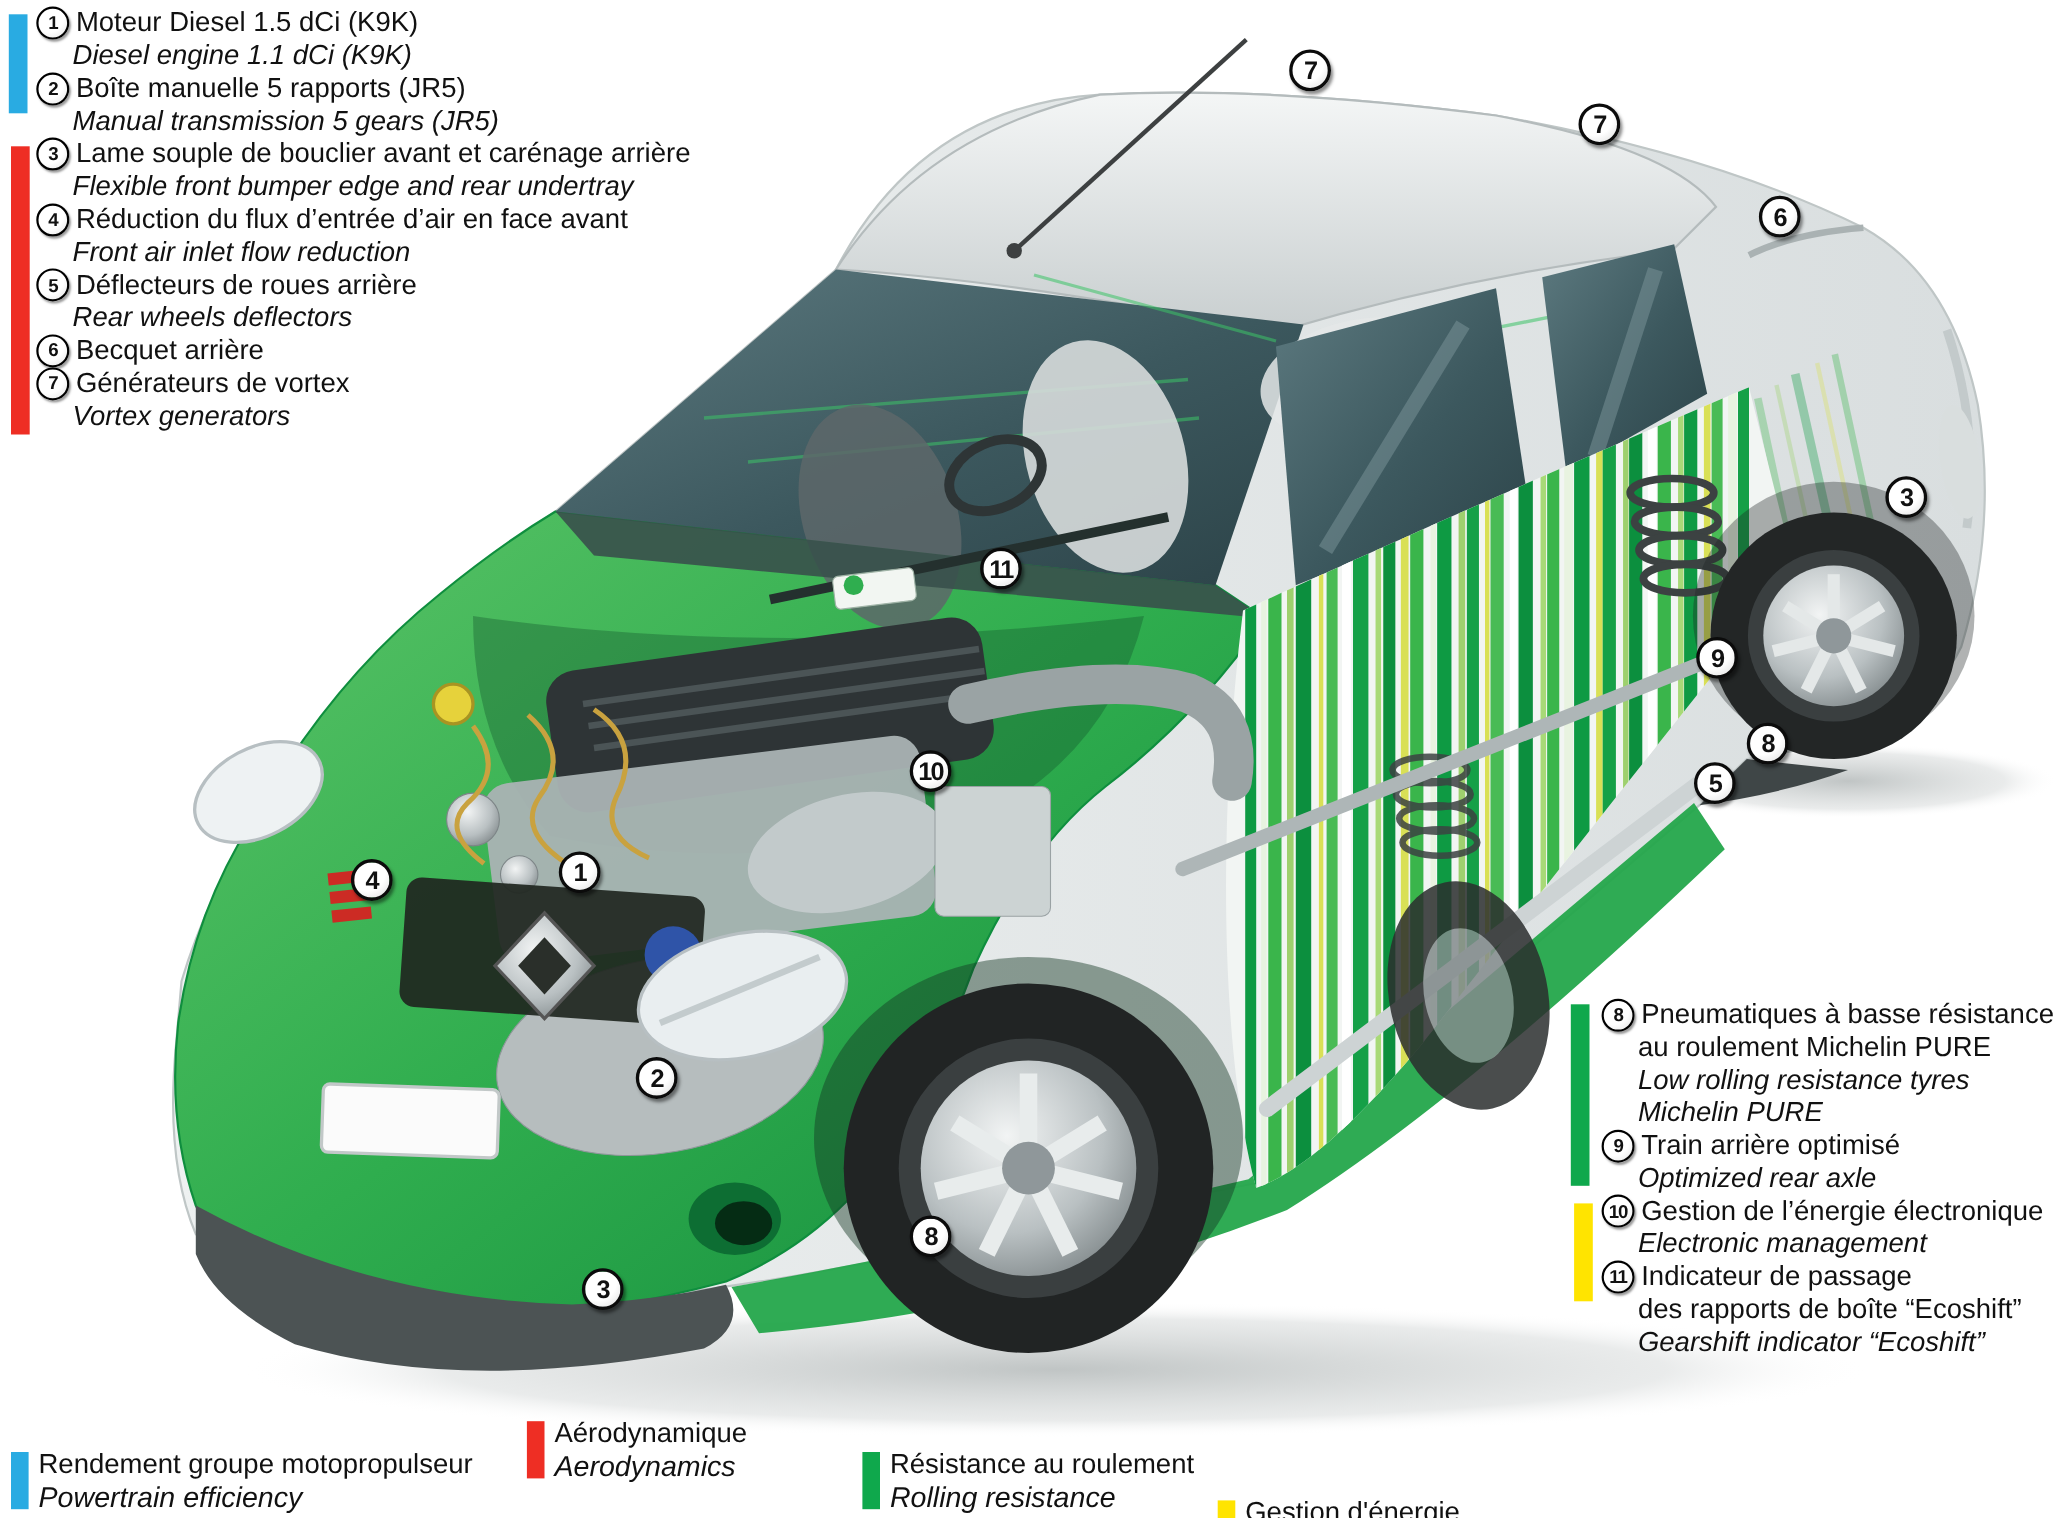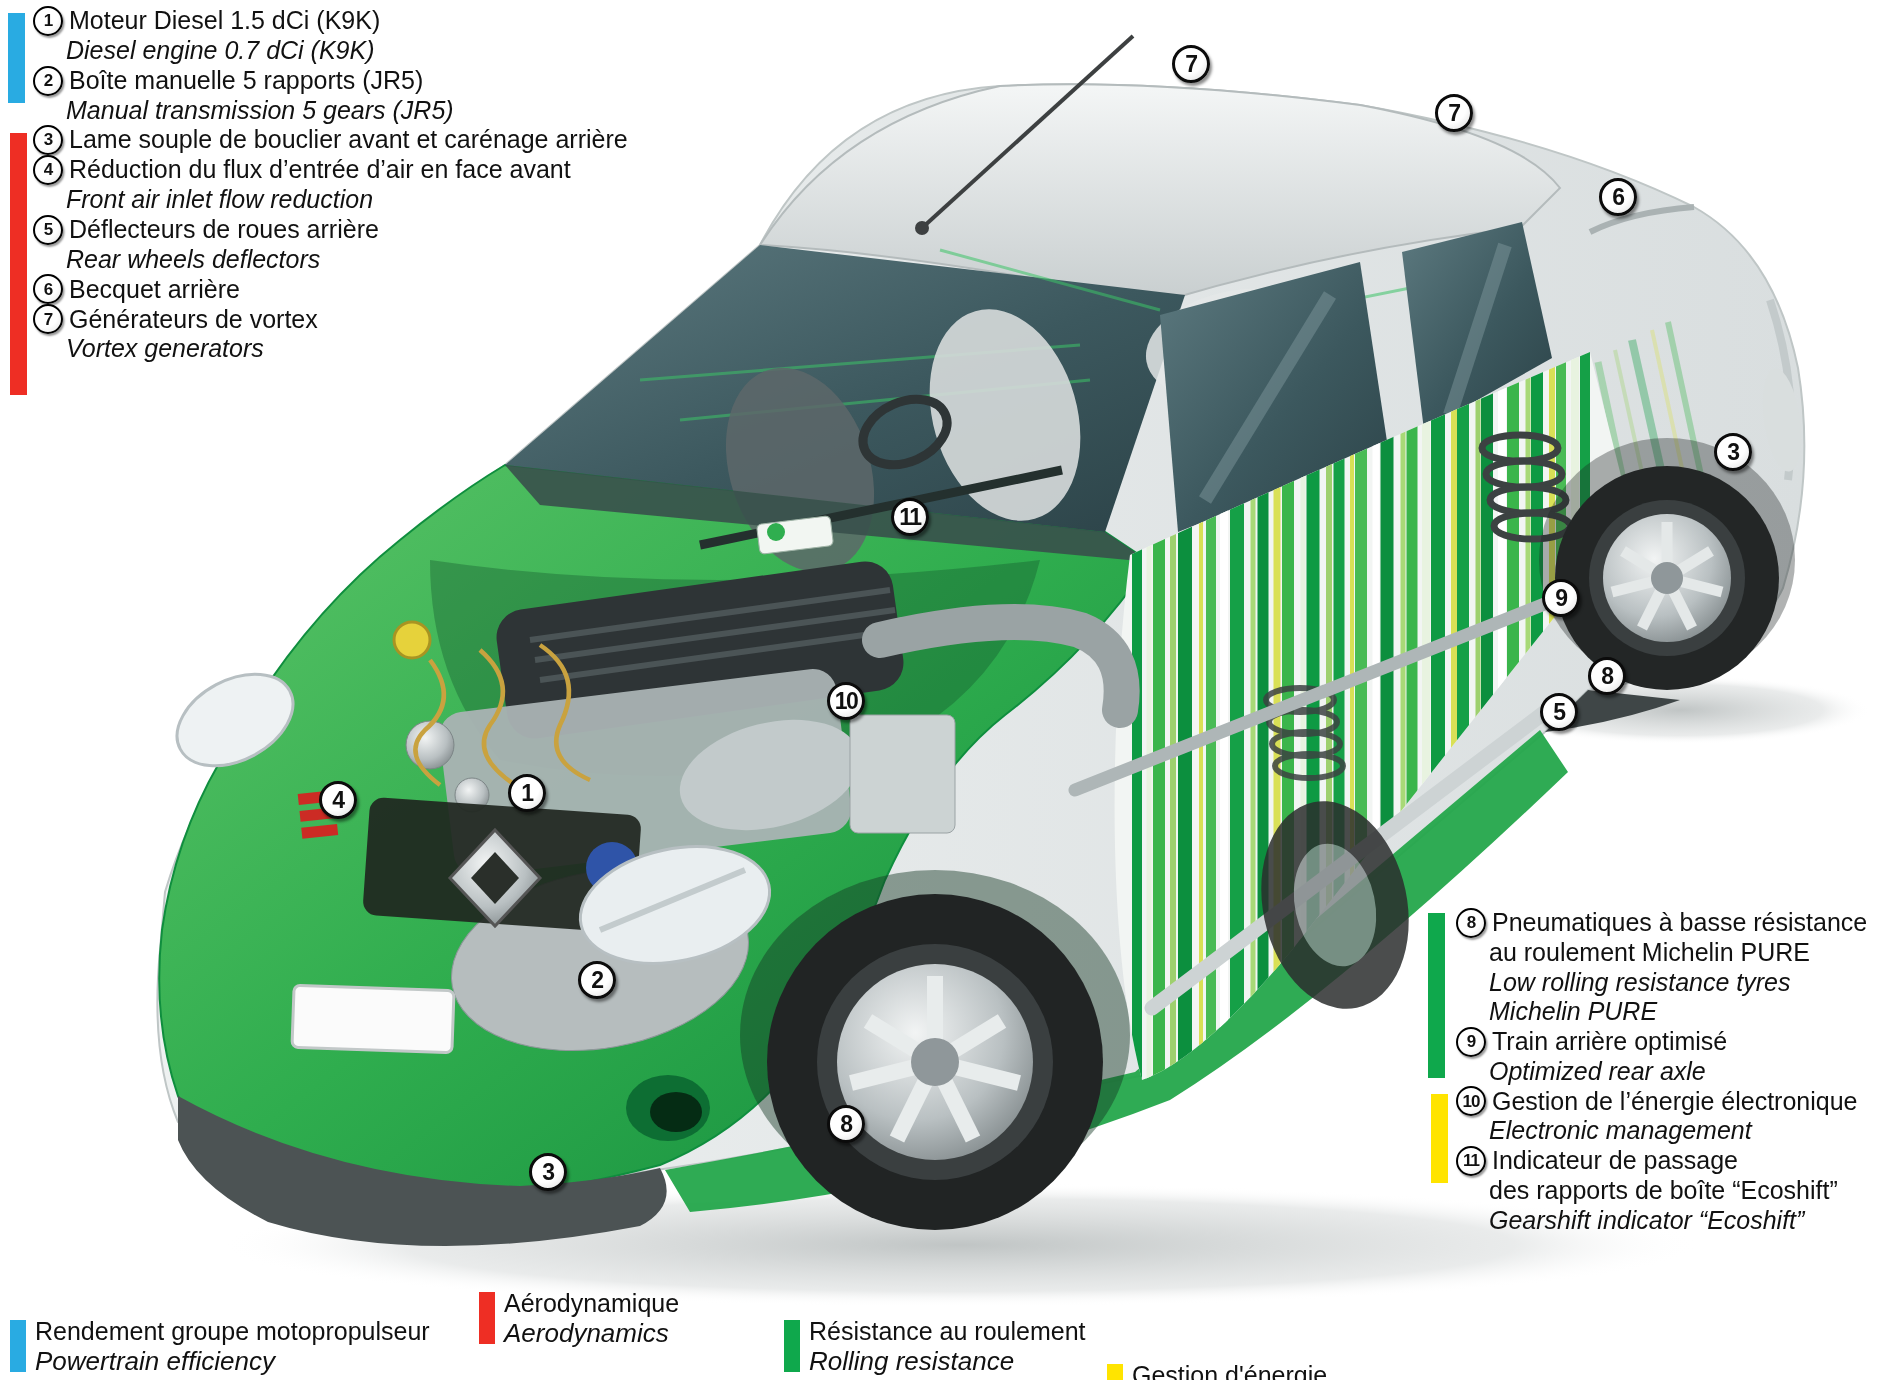--- a/index.html
+++ b/index.html
@@ -301,30 +301,31 @@
 </svg>
 
 <div class="bar" style="left:8px;top:13px;height:90px;background:#29abe2;"></div>
 <div class="bar" style="left:10px;top:133px;height:262px;background:#ee2e24;"></div>
 
 <div class="legend" style="left:33px;top:6px;">
   <div class="fr-line">
     <span class="numcircle">1</span>
     <span class="fr-text">Moteur Diesel 1.5 dCi (K9K)</span>
   </div>
-  <div class="en-line">Diesel engine 0.7 dCi (K9K)</div>
+  <div class="en-line">Diesel engine 1.1 dCi (K9K)</div>
   <div class="fr-line">
     <span class="numcircle">2</span>
     <span class="fr-text">Boîte manuelle 5 rapports (JR5)</span>
   </div>
   <div class="en-line">Manual transmission 5 gears (JR5)</div>
   <div class="fr-line">
     <span class="numcircle">3</span>
     <span class="fr-text">Lame souple de bouclier avant et carénage arrière</span>
   </div>
+  <div class="en-line">Flexible front bumper edge and rear undertray</div>
   <div class="fr-line">
     <span class="numcircle">4</span>
     <span class="fr-text">Réduction du flux d’entrée d’air en face avant</span>
   </div>
   <div class="en-line">Front air inlet flow reduction</div>
   <div class="fr-line">
     <span class="numcircle">5</span>
     <span class="fr-text">Déflecteurs de roues arrière</span>
   </div>
   <div class="en-line">Rear wheels deflectors</div>

